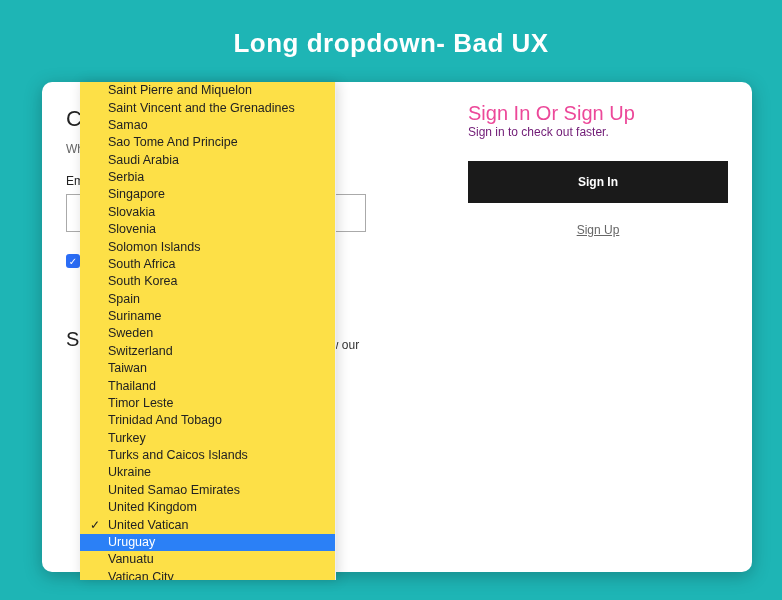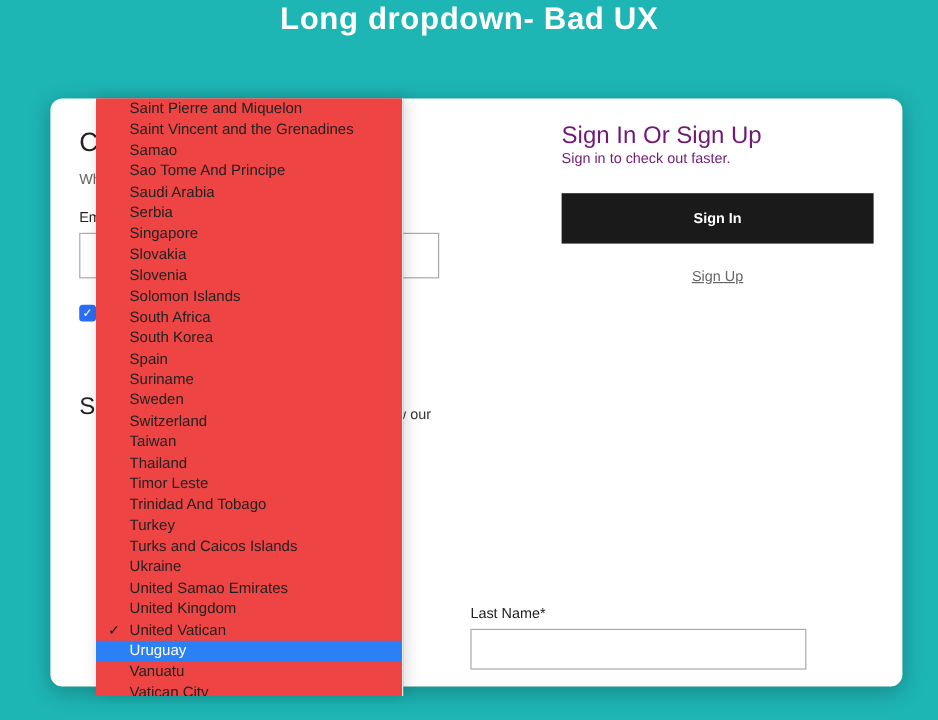--- a/index.html
+++ b/index.html
@@ -9,20 +9,21 @@
       background: #1eb5b5;
       font-family: Arial, Helvetica, sans-serif;
       overflow: hidden;
       position: relative;
     }
     .title {
       color: #fff;
       font-size: 26px;
       font-weight: 700;
       text-align: center;
+      padding-top: 28px;
       letter-spacing: 0.5px;
     }
     .card {
       background: #fff;
       border-radius: 10px;
       position: absolute;
       left: 42px;
       right: 30px;
       top: 82px;
       height: 490px;
@@ -82,21 +83,21 @@
       margin-top: 60px;
     }
     .right-col {
       position: absolute;
       right: 24px;
       top: 20px;
       width: 260px;
     }
     .signin-heading {
       font-size: 20px;
-      color: #701a75;
+      color: #ec4899;
       font-weight: 400;
     }
     .signin-sub {
       font-size: 12px;
       color: #701a75;
     }
     .signin-btn {
       background: #1a1a1a;
       color: #fff;
       font-size: 12px;
@@ -130,21 +131,21 @@
       height: 34px;
       width: 280px;
       margin-top: 6px;
     }
     
     .dropdown {
       position: absolute;
       left: 80px;
       top: 82px;
       width: 256px;
-      background: #ef4444;
+      background: #fde047;
       box-shadow: 2px 0 12px rgba(0,0,0,0.15);
       z-index: 10;
       border-right: 1px solid #eee;
       max-height: 498px;
       overflow: hidden;
     }
     .dropdown-item {
       font-size: 12.5px;
       color: #222;
       padding: 1.2px 10px 1.2px 28px;
@@ -193,24 +194,20 @@
 
   <div class="view-our">s. View our</div>
 
   <div class="right-col">
     <div class="signin-heading">Sign In Or Sign Up</div>
     <div class="signin-sub">Sign in to check out faster.</div>
     <div class="signin-btn">Sign In</div>
     <span class="signup-link">Sign Up</span>
   </div>
 
-  <div class="lastname-area">
-    <div class="lastname-label">Last Name*</div>
-    <div class="lastname-input"></div>
-  </div>
 
 </div>
 
 <div class="dropdown" id="dropdown">
     <div class="dropdown-item">Saint Pierre and Miquelon</div>
     <div class="dropdown-item">Saint Vincent and the Grenadines</div>
     <div class="dropdown-item">Samao</div>
     <div class="dropdown-item">Sao Tome And Principe</div>
     <div class="dropdown-item">Saudi Arabia</div>
     <div class="dropdown-item">Serbia</div>

